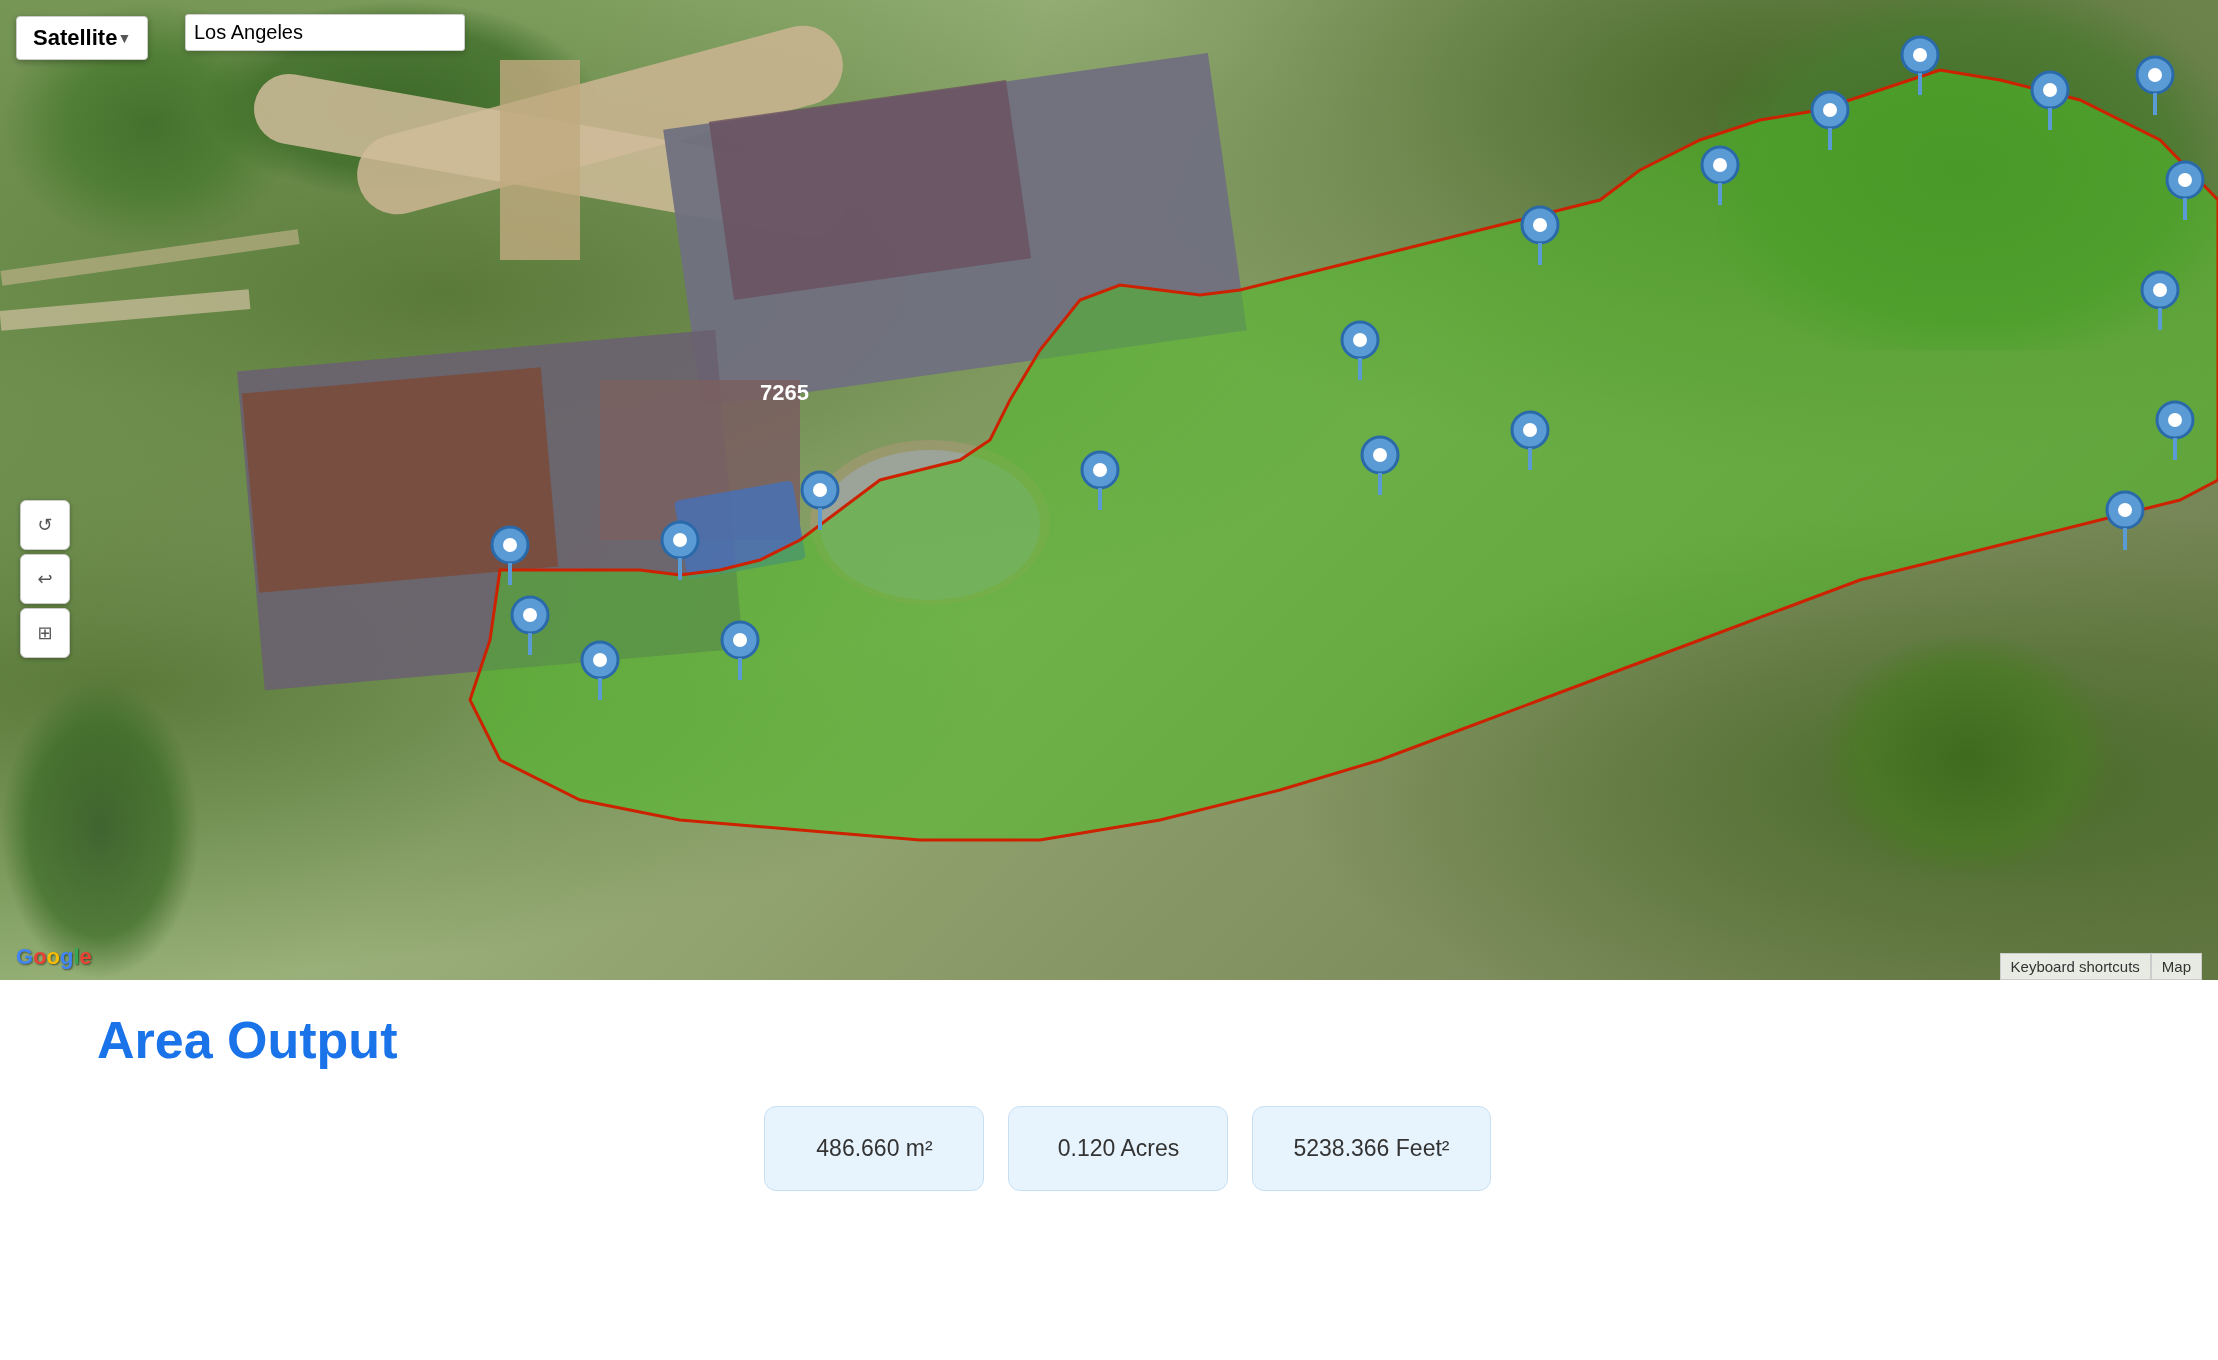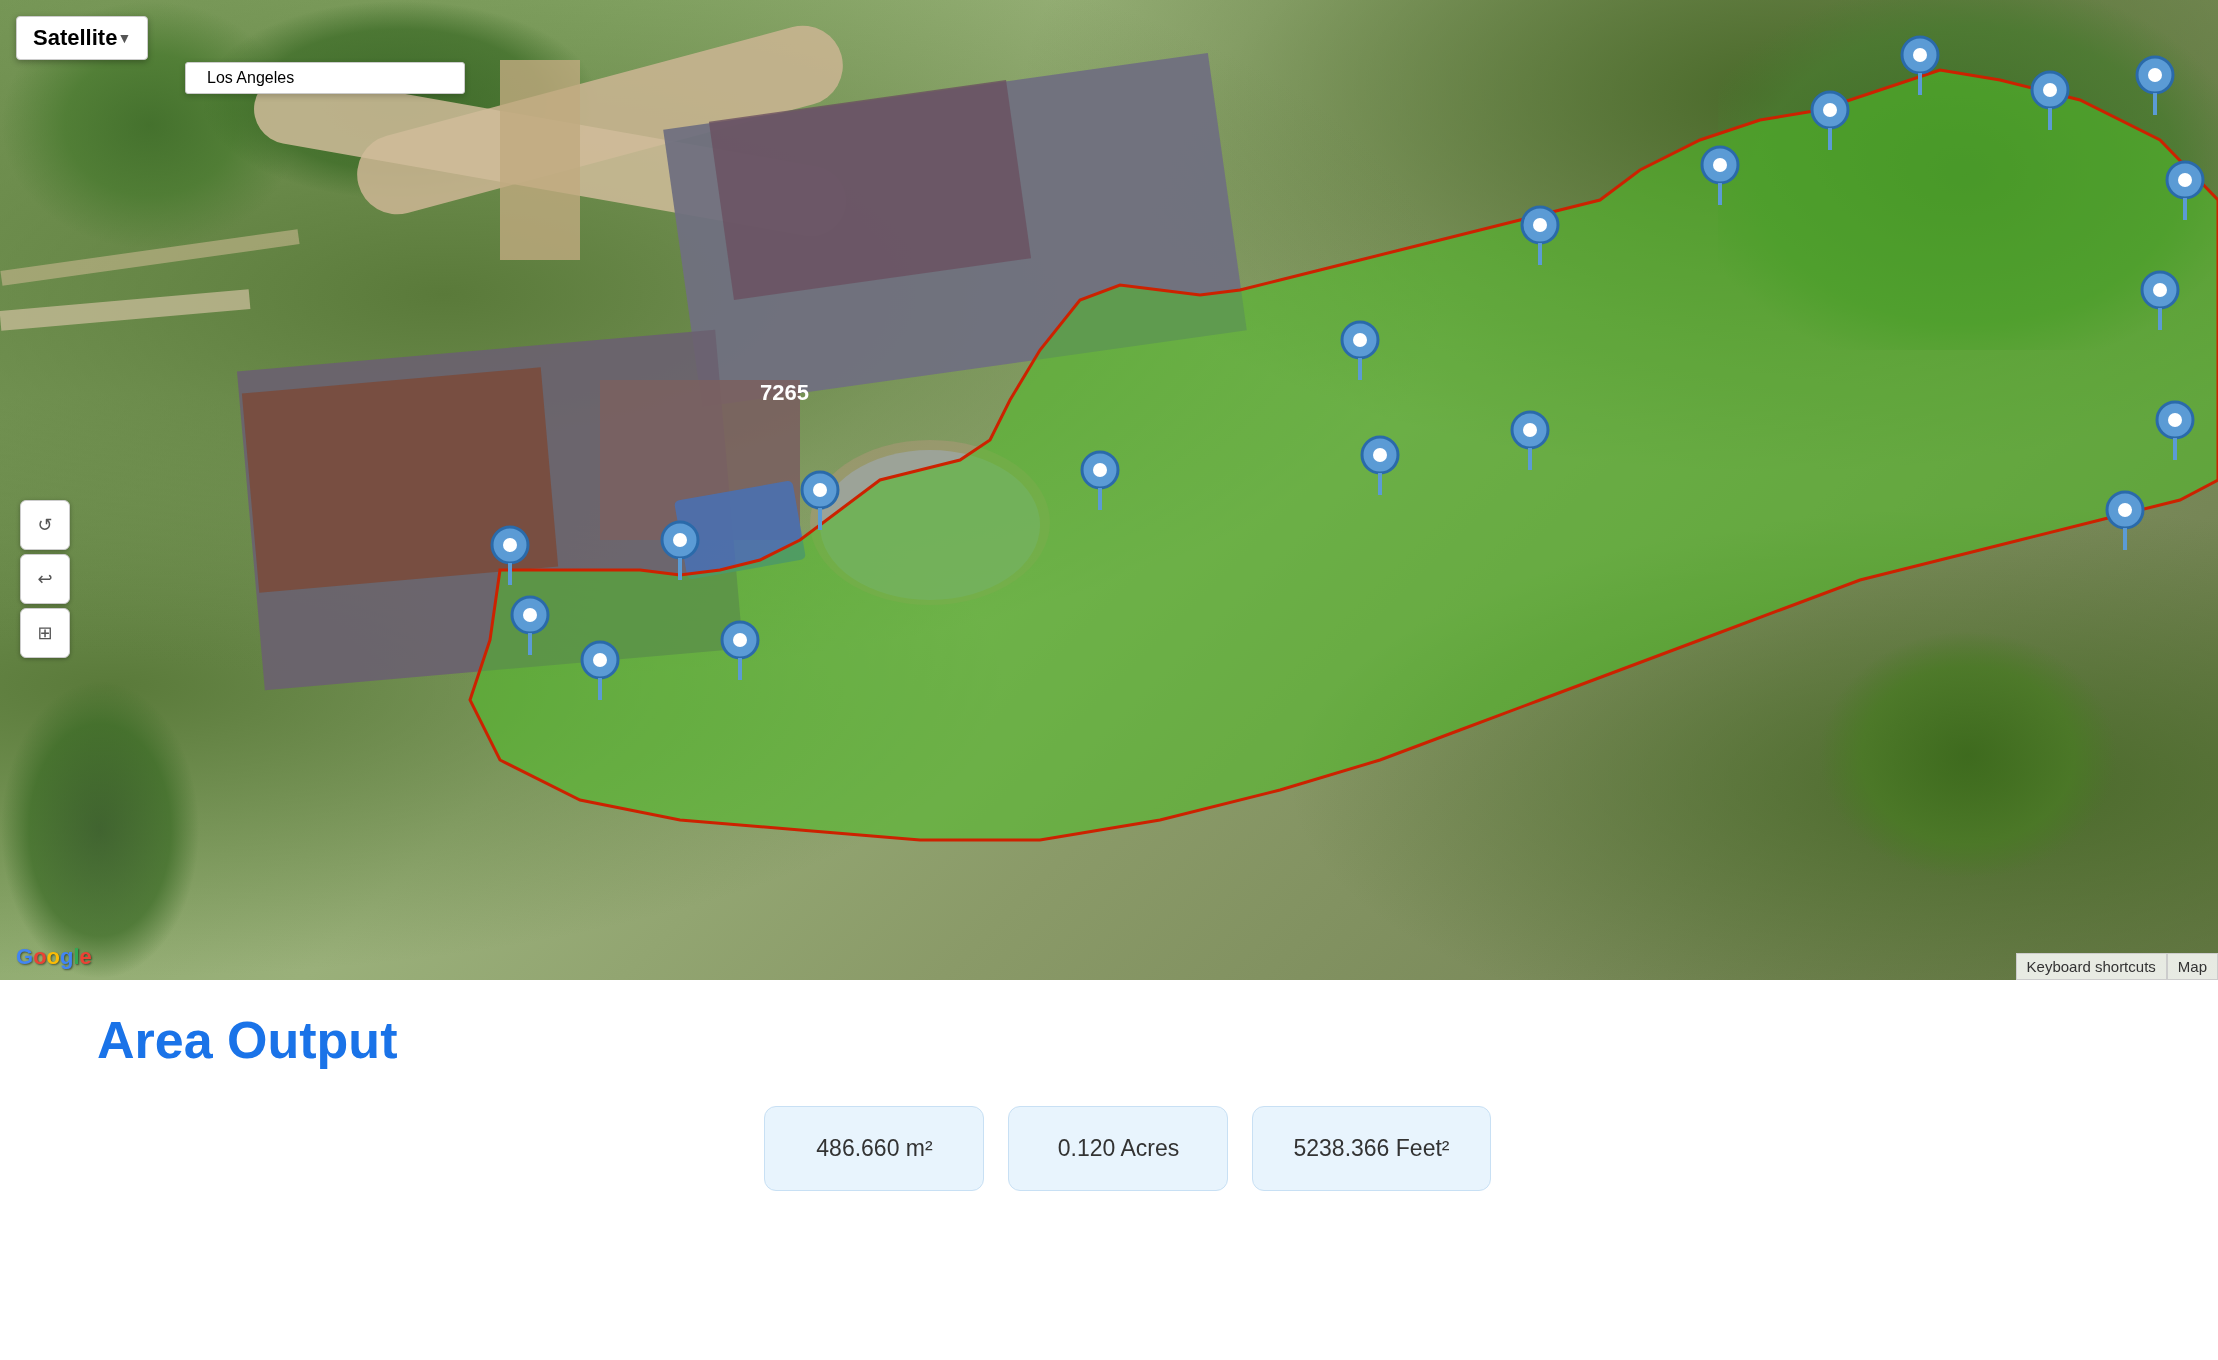--- a/index.html
+++ b/index.html
@@ -80,25 +80,24 @@
     }
 
     
     .search-box {
       position: absolute;
       top: 14px;
       left: 185px;
       background: white;
       border: 1px solid #ccc;
       border-radius: 3px;
-      padding: 6px 21px;
-      font-size: 16px;
+      padding: 6px 8px;
+      font-size: 20px;
       width: 280px;
       box-shadow: 0 2px 6px rgba(0,0,0,0.2);
-      margin-top: 48px;
     }
 
     
     .google-logo {
       position: absolute;
       bottom: 10px;
       left: 16px;
       font-size: 22px;
       font-weight: bold;
       color: white;
@@ -109,21 +108,21 @@
     .google-logo span:nth-child(2) { color: #ea4335; }
     .google-logo span:nth-child(3) { color: #fbbc05; }
     .google-logo span:nth-child(4) { color: #4285f4; }
     .google-logo span:nth-child(5) { color: #34a853; }
     .google-logo span:nth-child(6) { color: #ea4335; }
 
     
     .map-footer {
       position: absolute;
       bottom: 0;
-      right: 0;
+      right: 16px;
       display: flex;
       align-items: center;
       gap: 0;
       font-size: 16px;
     }
 
     .map-footer-item {
       background: rgba(255,255,255,0.85);
       border: 1px solid #ccc;
       padding: 4px 10px;

